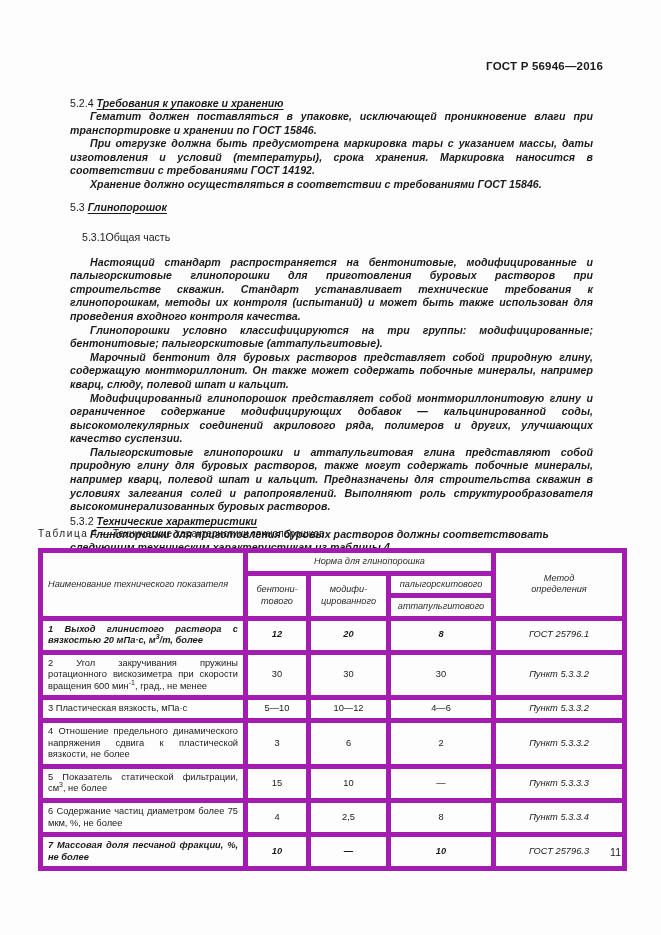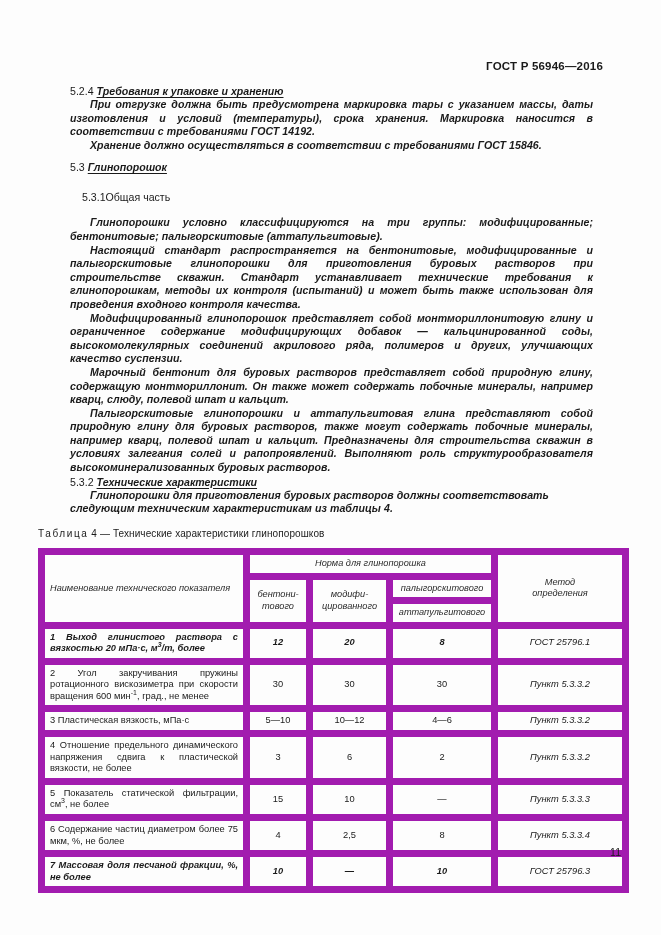--- a/index.html
+++ b/index.html
@@ -32,21 +32,21 @@
     font-size: 11.5px;
     font-weight: bold;
     letter-spacing: 0.2px;
     white-space: nowrap;
   }
 
   
   .content {
     position: absolute;
     left: 70px;
-    top: 84px;
+    top: 96px;
     width: 523px;
   }
 
   p.body {
     margin: 0;
     font-size: 10.6px;
     line-height: 13.6px;
     text-align: justify;
     text-indent: 20px;
     font-style: italic;
@@ -101,21 +101,21 @@
     left: 38px;
     top: 548px;
     width: 584px;
   }
   table.ghost {
     border-collapse: collapse;
     width: 584px;
     table-layout: fixed;
   }
   table.ghost td, table.ghost th {
-    border: 7px solid #a21caf;
+    border: 5px solid #a21caf;
     padding: 3px 5px;
     vertical-align: middle;
     font-size: 9.3px;
     line-height: 11.6px;
     font-weight: normal;
   }
   table.ghost thead td {
     text-align: center;
     font-style: italic;
     font-size: 9.2px;
@@ -170,38 +170,39 @@
 
 <div class="page">
 
   <div class="running-head">ГОСТ Р 56946—2016</div>
 
   <div class="content">
 
     <p class="heading">
       <span class="num">5.2.4</span><span class="ttl">Требования к упаковке и хранению</span>
     </p>
+    <p class="body">Гематит должен поставляться в упаковке, исключающей проникновение влаги при транспортировке и хранении по ГОСТ 15846.</p>
     <p class="body">При отгрузке должна быть предусмотрена маркировка тары с указанием массы, даты изготовления и условий (температуры), срока хранения. Маркировка наносится в соответствии с требованиями ГОСТ 14192.</p>
     <p class="body">Хранение должно осуществляться в соответствии с требованиями ГОСТ 15846.</p>
 
     <div class="sp8"></div>
 
     <p class="heading">
       <span class="num">5.3</span><span class="ttl">Глинопорошок</span>
     </p>
 
     <div class="sp4"></div>
 
     <p class="heading-plain">
       <span class="num">5.3.1</span><span>Общая часть</span>
     </p>
+    <p class="body">Настоящий стандарт распространяется на бентонитовые, модифицированные и палыгорскитовые глинопорошки для приготовления буровых растворов при строительстве скважин. Стандарт устанавливает технические требования к глинопорошкам, методы их контроля (испытаний) и может быть также использован для проведения входного контроля качества.</p>
     <p class="body">Глинопорошки условно классифицируются на три группы: модифицированные; бентонитовые; палыгорскитовые (аттапульгитовые).</p>
-    <p class="body">Настоящий стандарт распространяется на бентонитовые, модифицированные и палыгорскитовые глинопорошки для приготовления буровых растворов при строительстве скважин. Стандарт устанавливает технические требования к глинопорошкам, методы их контроля (испытаний) и может быть также использован для проведения входного контроля качества.</p>
+    <p class="body">Марочный бентонит для буровых растворов представляет собой природную глину, содержащую монтмориллонит. Он также может содержать побочные минералы, например кварц, слюду, полевой шпат и кальцит.</p>
     <p class="body">Модифицированный глинопорошок представляет собой монтмориллонитовую глину и ограниченное содержание модифицирующих добавок — кальцинированной соды, высокомолекулярных соединений акрилового ряда, полимеров и других, улучшающих качество суспензии.</p>
-    <p class="body">Марочный бентонит для буровых растворов представляет собой природную глину, содержащую монтмориллонит. Он также может содержать побочные минералы, например кварц, слюду, полевой шпат и кальцит.</p>
     <p class="body">Палыгорскитовые глинопорошки и аттапульгитовая глина представляют собой природную глину для буровых растворов, также могут содержать побочные минералы, например кварц, полевой шпат и кальцит. Предназначены для строительства скважин в условиях залегания солей и рапопроявлений. Выполняют роль структурообразователя высокоминерализованных буровых растворов.</p>
 
     <p class="heading">
       <span class="num">5.3.2</span><span class="ttl">Технические характеристики</span>
     </p>
     <p class="body">Глинопорошки для приготовления буровых растворов должны соответствовать следующим техническим характеристикам из таблицы 4.</p>
 
   </div>
 
   <div class="tbl-caption">

